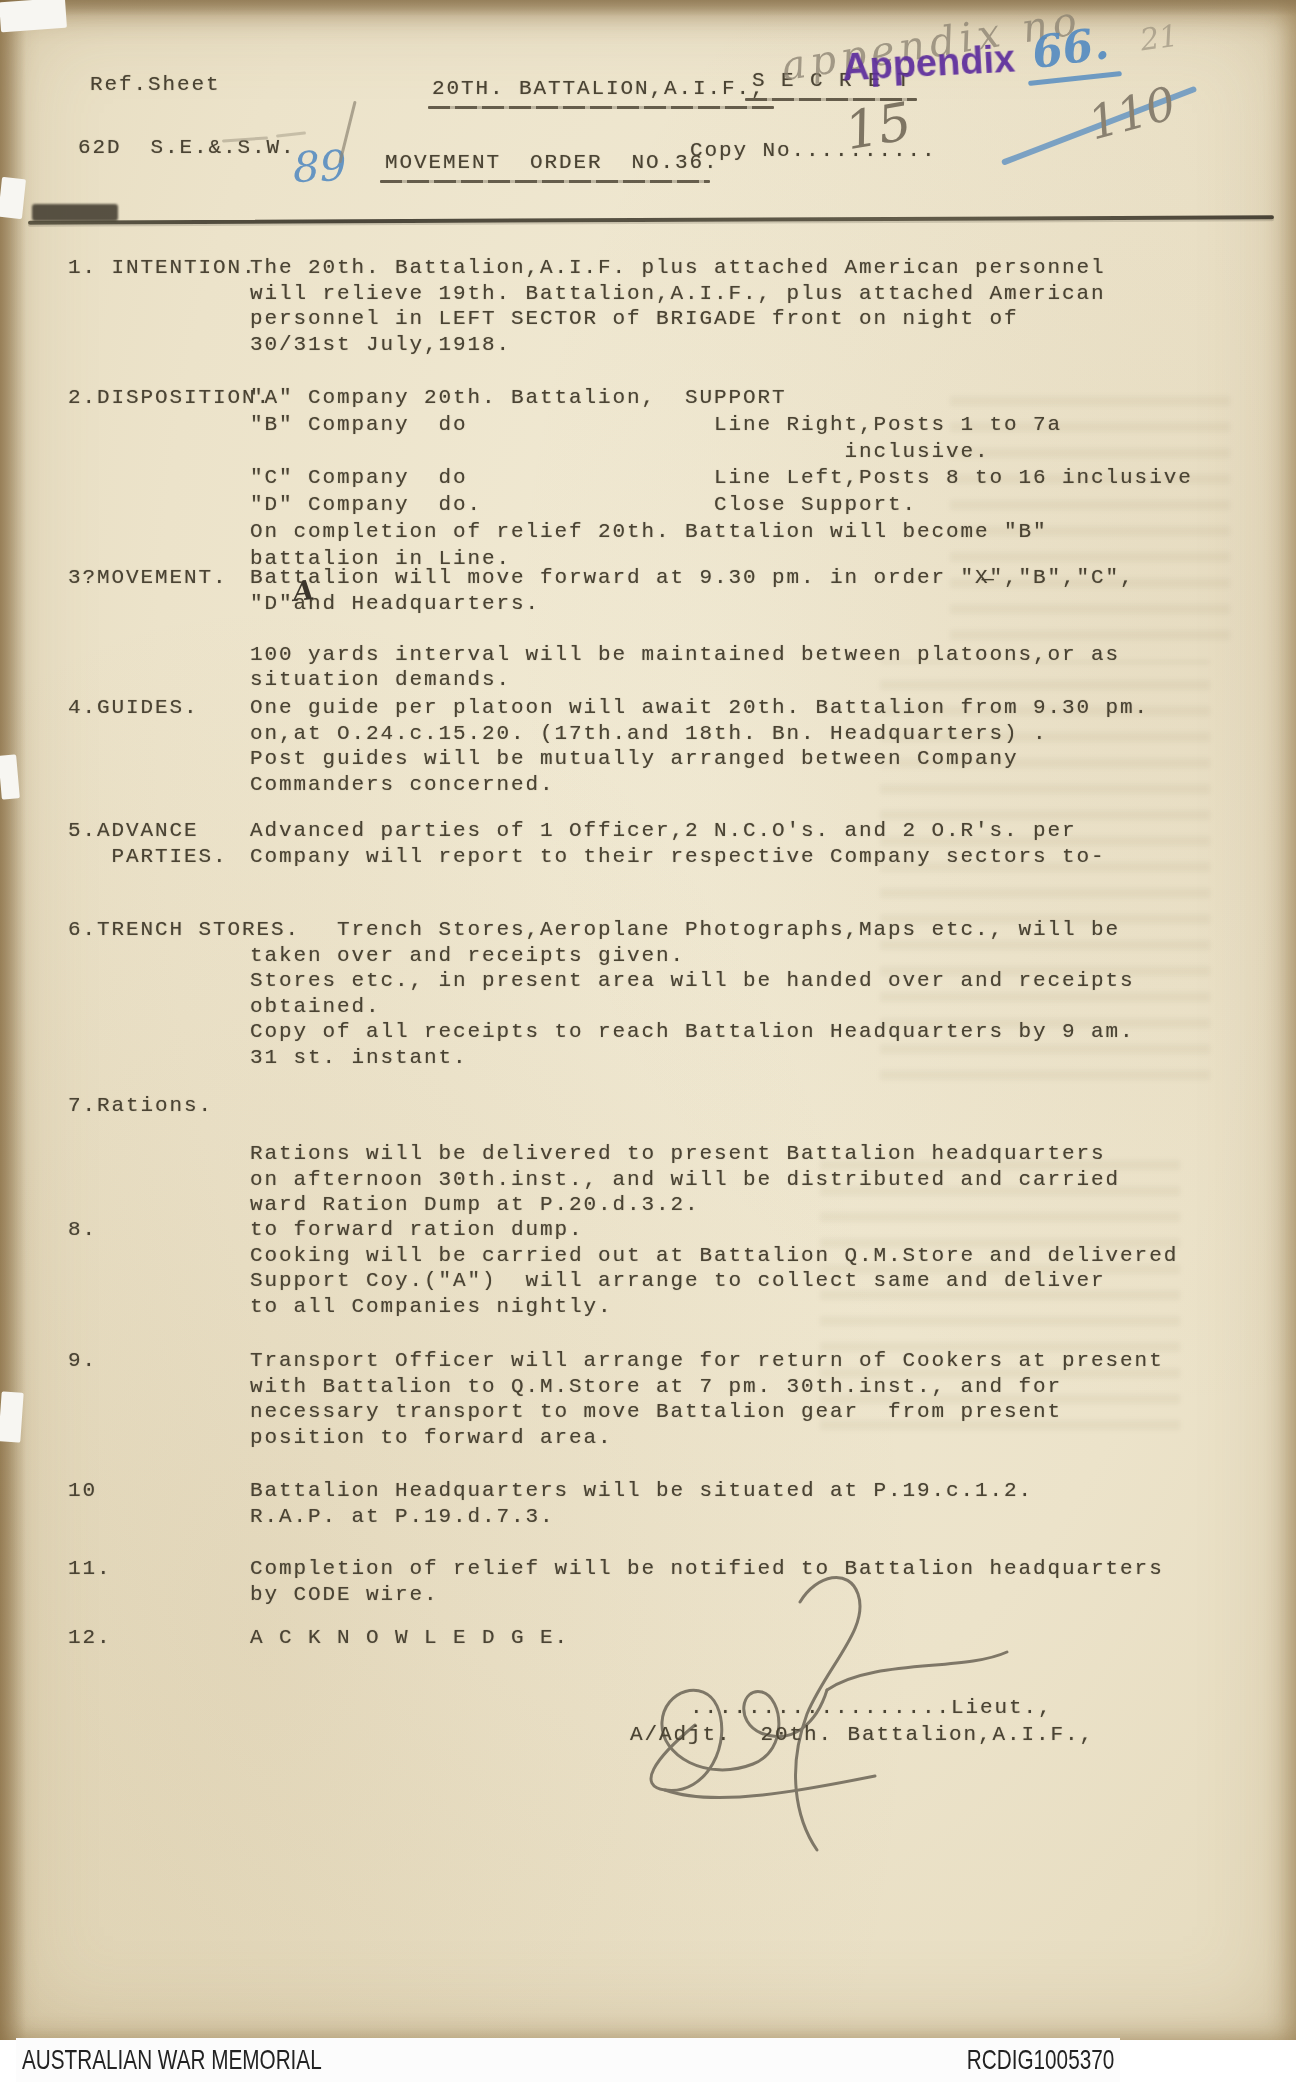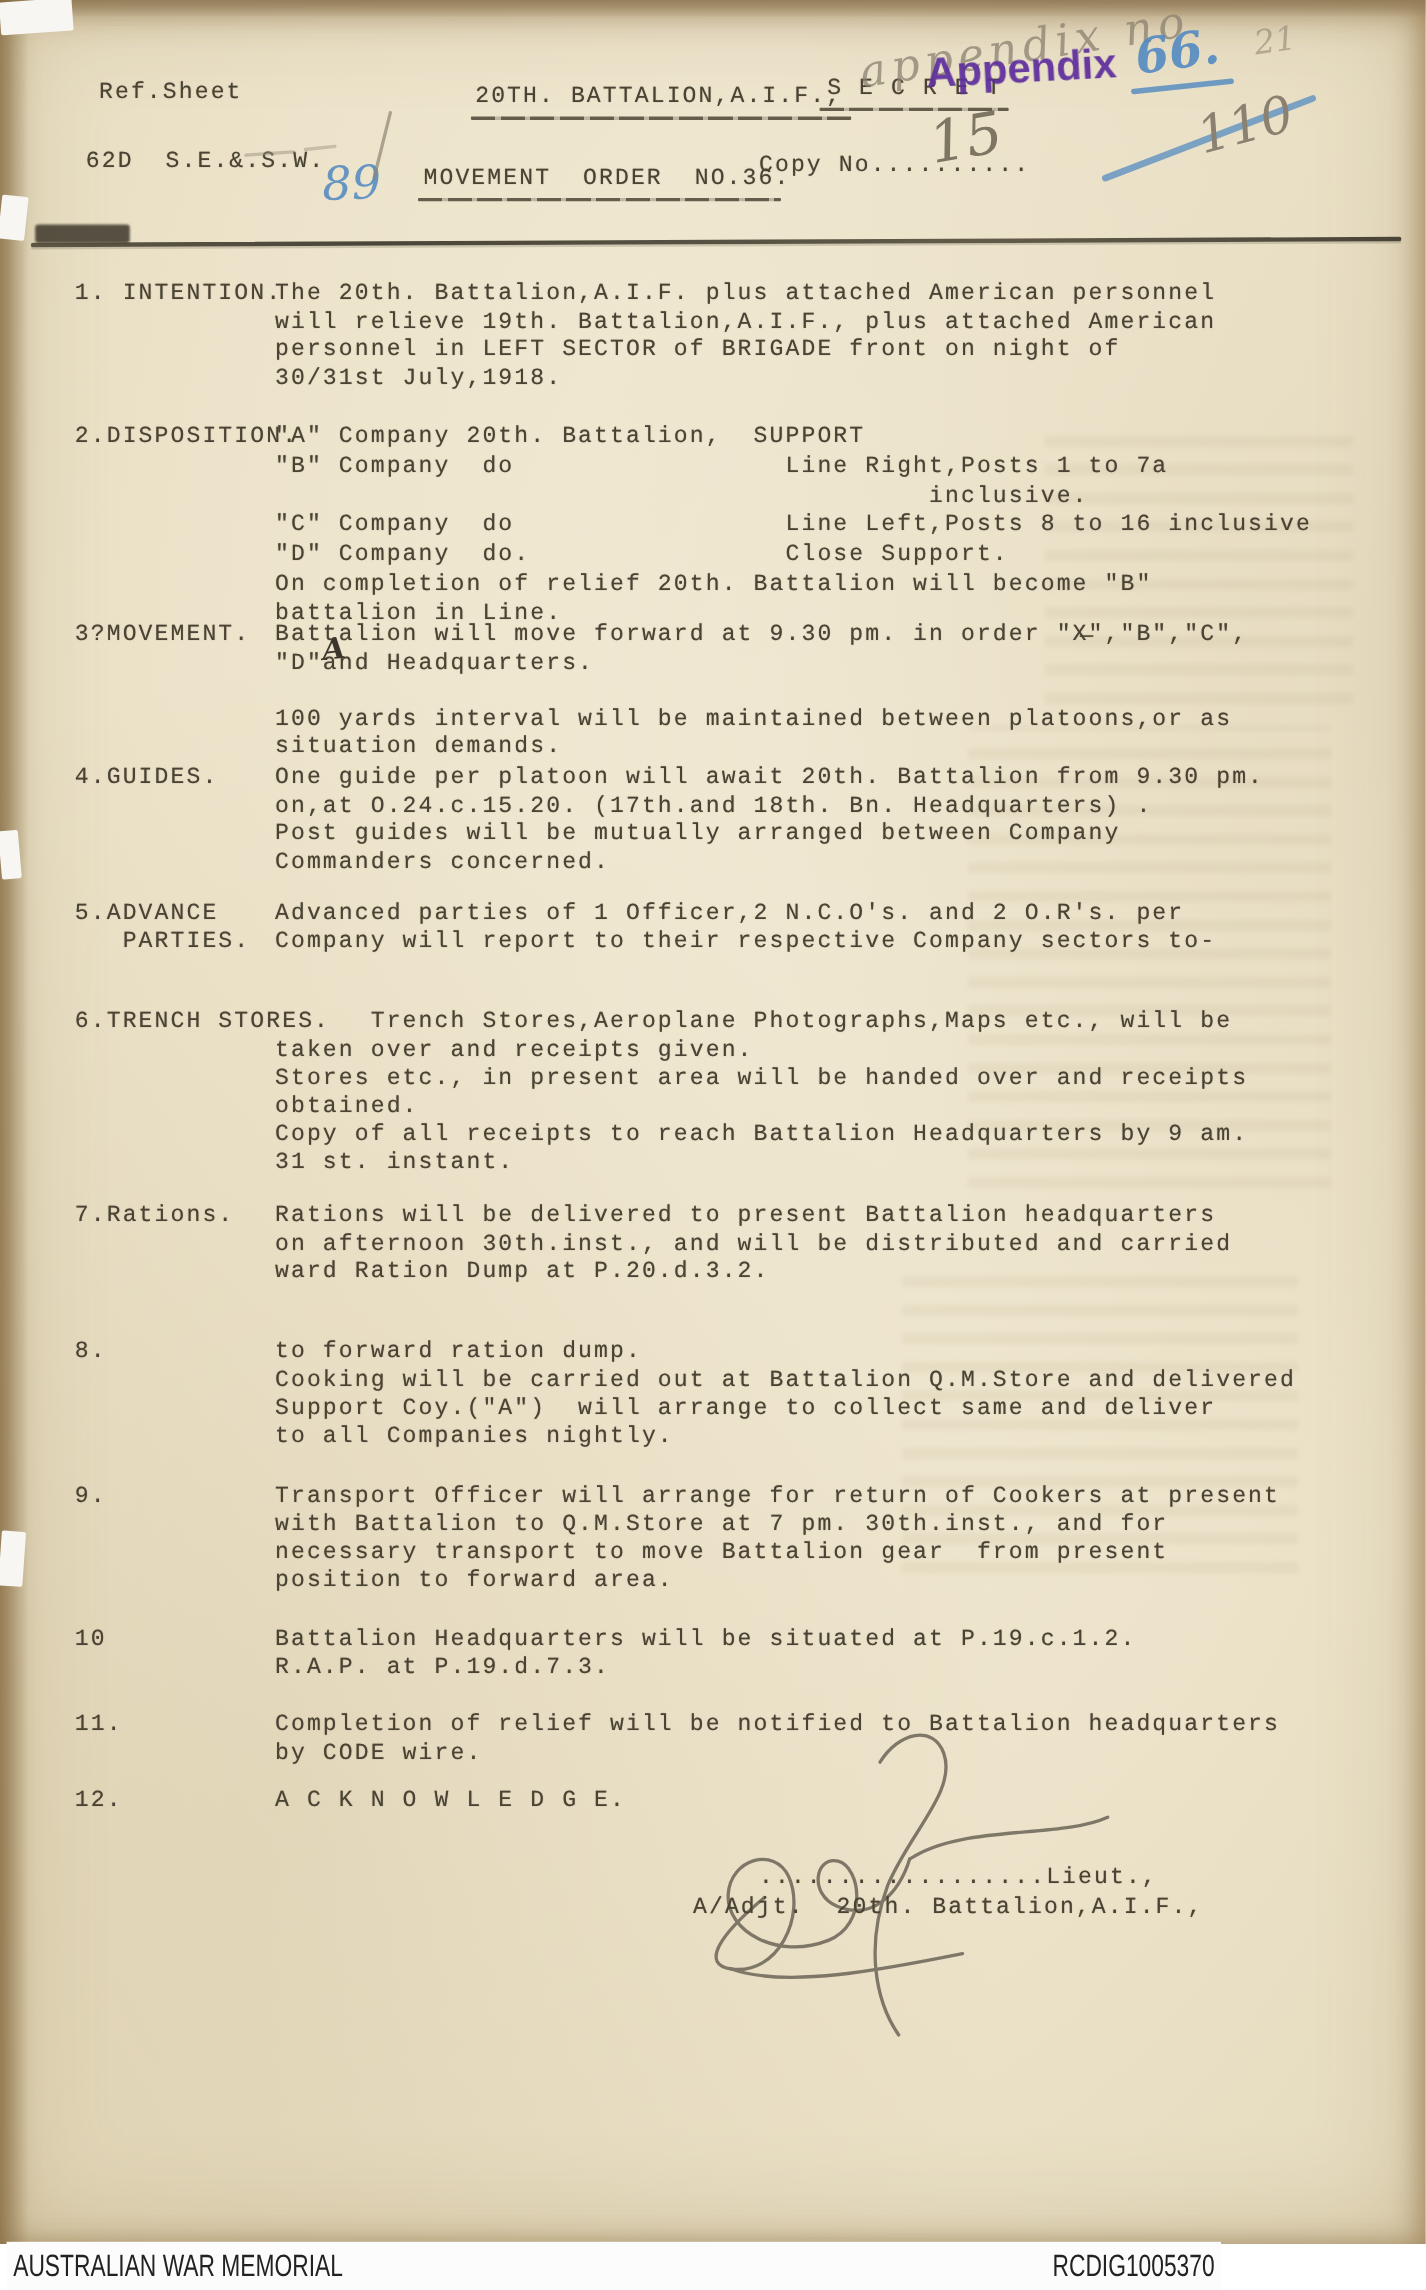--- a/index.html
+++ b/index.html
@@ -47,21 +47,21 @@
   
   .hand{position:absolute;font-family:"DejaVu Serif",serif;font-style:italic;white-space:pre;}
   .pencil{color:#8a8170;}
   .blue{color:#4f88c1;}
   .purple-stamp{
     position:absolute;font-family:"Liberation Sans",sans-serif;font-weight:bold;
     color:#5d2d9d;opacity:.92;white-space:pre;filter:blur(.3px);
   }
   .stroke{position:absolute;border-radius:3px;}
   
-  .footer{position:absolute;left:6px;bottom:0;width:1104px;height:44px;background:#fcfcfc;}
+  .footer{position:absolute;left:16px;bottom:0;width:1104px;height:44px;background:#fcfcfc;}
   .footer .left{position:absolute;left:6px;top:6px;font-size:28px;color:#222;
     transform:scaleX(.74);transform-origin:left center;letter-spacing:0;}
   .footer .right{position:absolute;right:6px;top:6px;font-size:28px;color:#222;
     transform:scaleX(.74);transform-origin:right center;}
   svg.sig{position:absolute;left:545px;top:1540px;}
 </style>
 </head>
 <body>
 
 <div class="paper"></div>
@@ -124,21 +124,21 @@
       <div class="sec-label tw" style="position: absolute;">5.ADVANCE
    PARTIES.</div>
       <div class="sec-body tw" style="position: absolute;"><div>Advanced parties of 1 Officer,2 N.C.O's. and 2 O.R's. per</div><div>Company will report to their respective Company sectors to-</div></div>
     </div>
     <div class="section" style="top: 917px;">
       <div class="sec-label tw" style="position: absolute;">6.TRENCH STORES.</div>
       <div class="sec-body tw" style="position: absolute;"><div>      Trench Stores,Aeroplane Photographs,Maps etc., will be</div><div>taken over and receipts given.</div><div>Stores etc., in present area will be handed over and receipts</div><div>obtained.</div><div>Copy of all receipts to reach Battalion Headquarters by 9 am.</div><div>31 st. instant.</div></div>
     </div>
     <div class="section" style="top: 1093px;">
       <div class="sec-label tw" style="position: absolute;">7.Rations.</div>
-      <div class="sec-body tw" style="position: absolute;"><div>Rations will be delivered to present Battalion headquarters</div><div>on afternoon 30th.inst., and will be distributed and carried</div><div>ward Ration Dump at P.20.d.3.2.</div></div>
+      <div class="sec-body tw" style="position: absolute; margin-top: 48px;"><div>Rations will be delivered to present Battalion headquarters</div><div>on afternoon 30th.inst., and will be distributed and carried</div><div>ward Ration Dump at P.20.d.3.2.</div></div>
     </div>
     <div class="section" style="top: 1217px;">
       <div class="sec-label tw" style="position: absolute;">8.</div>
       <div class="sec-body tw" style="position: absolute;"><div>to forward ration dump.</div><div>Cooking will be carried out at Battalion Q.M.Store and delivered</div><div>Support Coy.("A")  will arrange to collect same and deliver</div><div>to all Companies nightly.</div></div>
     </div>
     <div class="section" style="top: 1348px;">
       <div class="sec-label tw" style="position: absolute;">9.</div>
       <div class="sec-body tw" style="position: absolute;"><div>Transport Officer will arrange for return of Cookers at present</div><div>with Battalion to Q.M.Store at 7 pm. 30th.inst., and for</div><div>necessary transport to move Battalion gear  from present</div><div>position to forward area.</div></div>
     </div>
     <div class="section" style="top: 1478px;">

